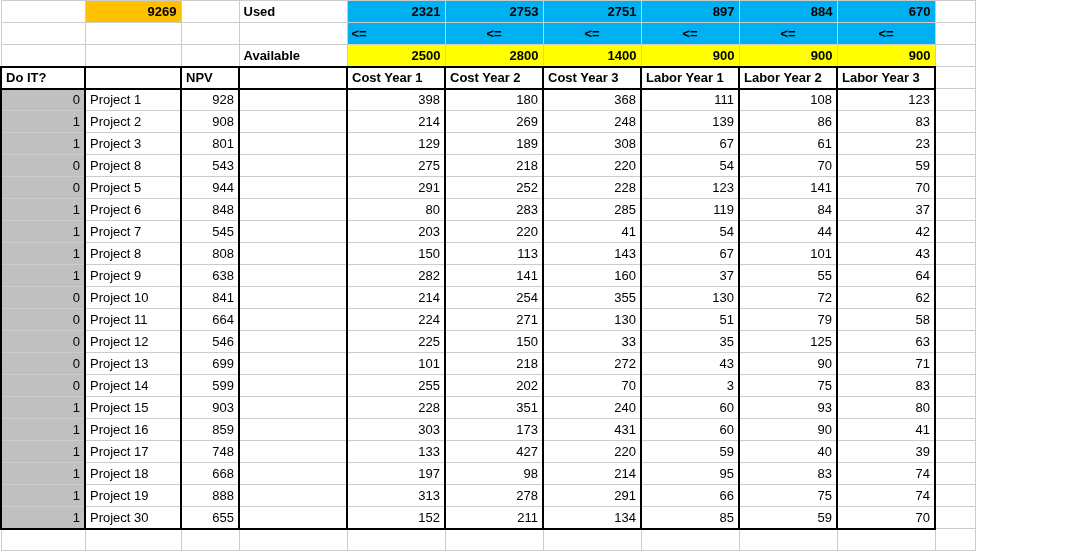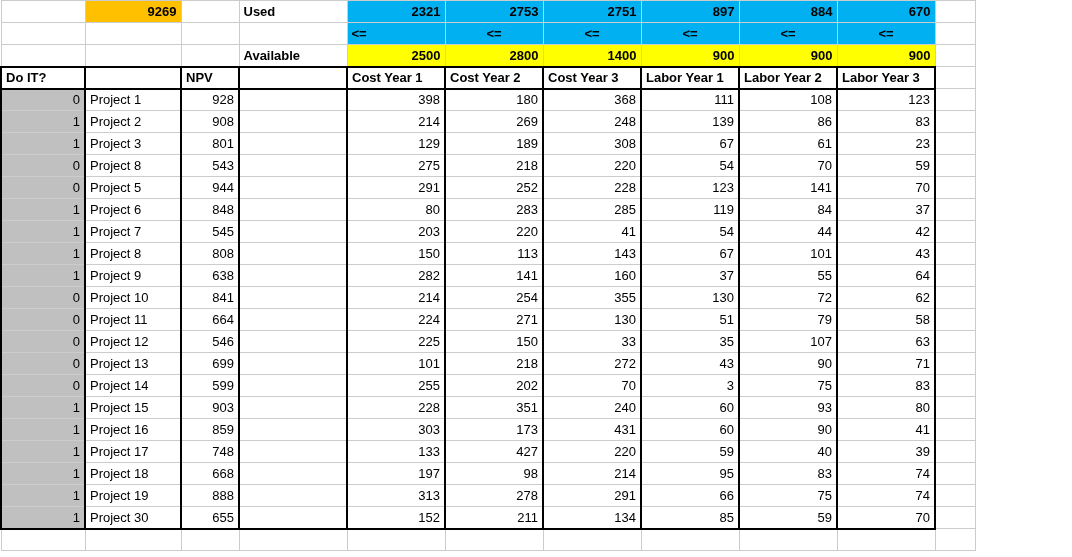--- a/index.html
+++ b/index.html
@@ -263,21 +263,21 @@
       </tr>
       <tr>
         <td class="grey num box-left">0</td>
         <td class="box-left">Project 12</td>
         <td class="num box-left box-right">546</td>
         <td class=""></td>
         <td class="num box-left">225</td>
         <td class="num box-left">150</td>
         <td class="num box-left">33</td>
         <td class="num box-left">35</td>
-        <td class="num box-left">107</td>
+        <td class="num box-left">125</td>
         <td class="num box-left box-right">63</td>
         <td></td>
       </tr>
       <tr>
         <td class="grey num box-left">0</td>
         <td class="box-left">Project 13</td>
         <td class="num box-left box-right">699</td>
         <td class=""></td>
         <td class="num box-left">101</td>
         <td class="num box-left">218</td>

